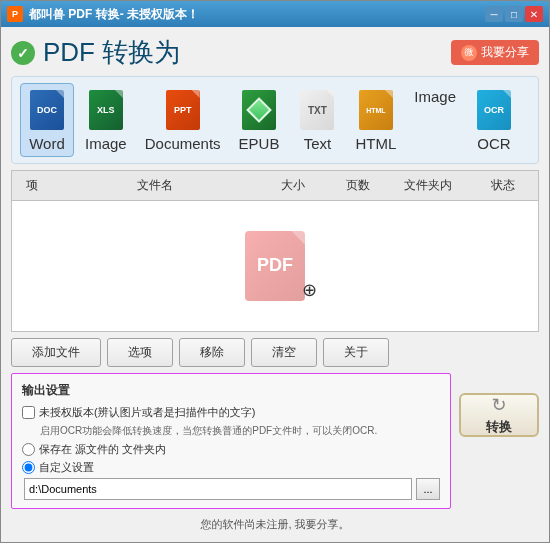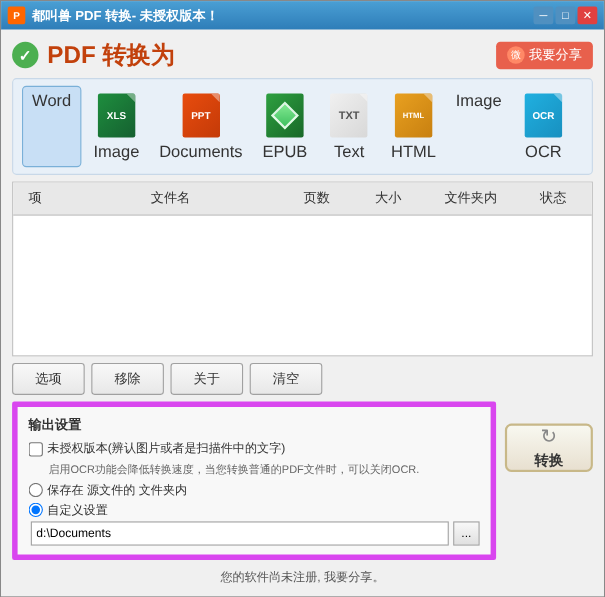--- a/index.html
+++ b/index.html
@@ -81,23 +81,23 @@
       display: flex;
       align-items: center;
       justify-content: space-between;
     }
     .pdf-logo {
       display: flex;
       align-items: center;
       gap: 8px;
     }
     .pdf-logo-text {
-      font-size: 22px;
-      font-weight: bold;
-      color: #c2410c;
+      font-size: 26px;
+      font-weight: normal;
+      color: #0c4a6e;
       display: flex;
       align-items: center;
       gap: 4px;
     }
     .checkmark-circle {
       width: 24px;
       height: 24px;
       background: #4caf50;
       border-radius: 50%;
       display: flex;
@@ -271,21 +271,21 @@
       border: 1px solid #a0a0a0;
       background: linear-gradient(to bottom, #f8f8f8, #e8e8e8);
       color: #333;
       font-size: 12px;
       border-radius: 3px;
       cursor: pointer;
       font-family: 'Microsoft YaHei', SimSun, Arial, sans-serif;
     }
     .output-section {
       background: #f8f8f8;
-      border: 5px solid #d946ef;
+      border: 1px solid #d946ef;
       padding: 8px 10px;
       border-radius: 2px;
     }
     .section-title {
       font-size: 12px;
       font-weight: bold;
       color: #333;
       margin-bottom: 6px;
     }
     .checkbox-row {
@@ -404,20 +404,23 @@
         <div class="pdf-logo-text">PDF 转换为</div>
       </div>
       <button class="share-btn">
         <div class="share-icon">微</div>
         <span>我要分享</span>
       </button>
     </div>
 
     <div class="icons-row" id="icons-row">
         <div class="format-icon active">
+          <div class="icon-img">
+      <div class="doc-icon doc-word" style="font-size:9px">DOC</div>
+    </div>
           <span class="format-label">Word</span>
         </div>
         <div class="format-icon">
           <div class="icon-img">
       <div class="doc-icon doc-excel" style="font-size:9px">XLS</div>
     </div>
           <span class="format-label">Image</span>
         </div>
         <div class="format-icon">
           <div class="icon-img">
@@ -453,32 +456,41 @@
       <div class="doc-icon doc-ocr" style="font-size:9px">OCR</div>
     </div>
           <span class="format-label">OCR</span>
         </div>
       </div>
 
     <div class="file-table-area">
       <div class="table-header">
         <div class="th th-no">项</div>
         <div class="th th-name">文件名</div>
+        <div class="th th-size">大小</div>
         <div class="th th-pages">页数</div>
-        <div class="th th-size">大小</div>
         <div class="th th-select">文件夹内</div>
         <div class="th th-status">状态</div>
       </div>
+      <div class="table-body">
+        <div class="pdf-watermark">
+          <div class="pdf-big-icon">
+            <span>PDF</span>
+          </div>
+        </div>
+        <div class="cursor-add">⊕</div>
+      </div>
     </div>
 
     <div class="btn-row">
+      <button class="action-btn">添加文件</button>
       <button class="action-btn">选项</button>
       <button class="action-btn">移除</button>
+      <button class="action-btn">清空</button>
       <button class="action-btn">关于</button>
-      <button class="action-btn">清空</button>
     </div>
 
     <div class="output-and-convert">
       <div class="output-left">
         <div class="output-section">
           <div class="section-title">输出设置</div>
           <div class="checkbox-row">
             <input type="checkbox" class="checkbox-input" style="">
             <span class="checkbox-label">未授权版本(辨认图片或者是扫描件中的文字)</span>
           </div>

